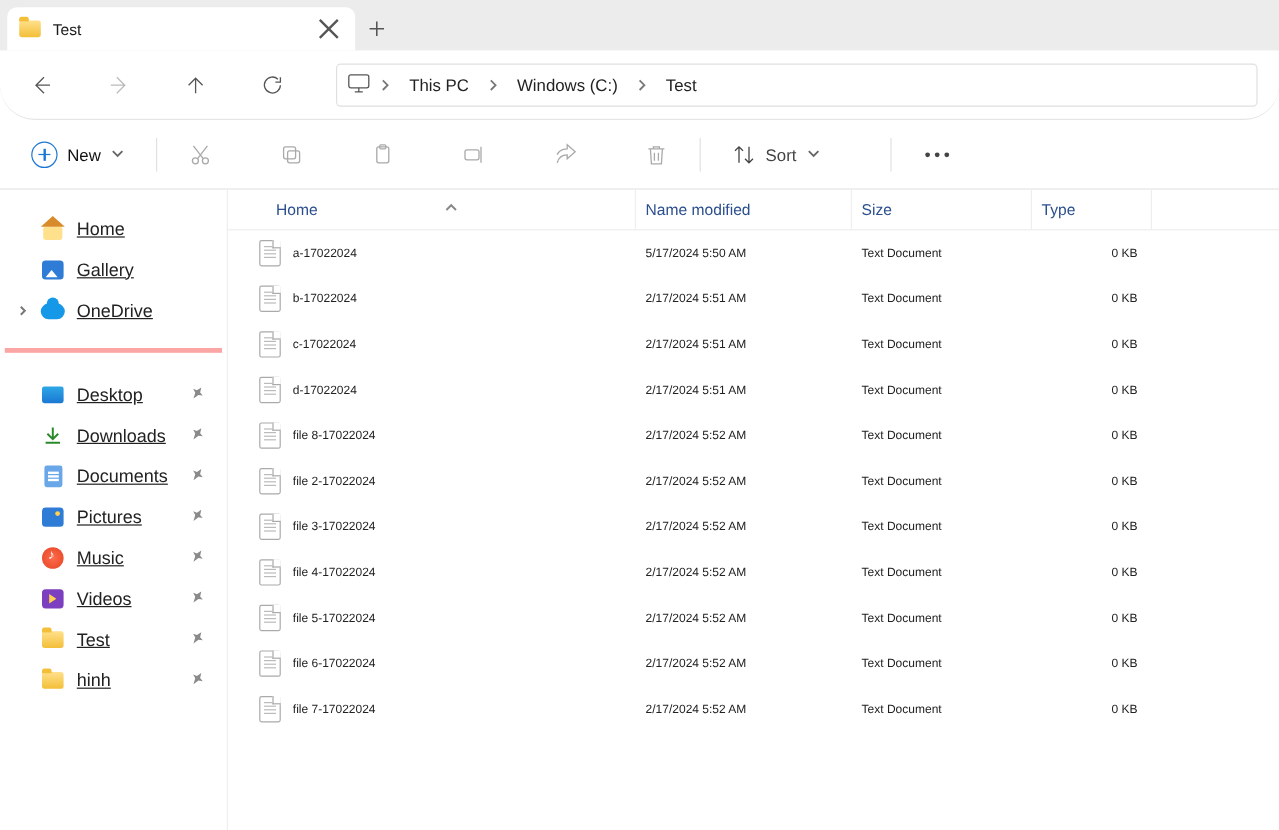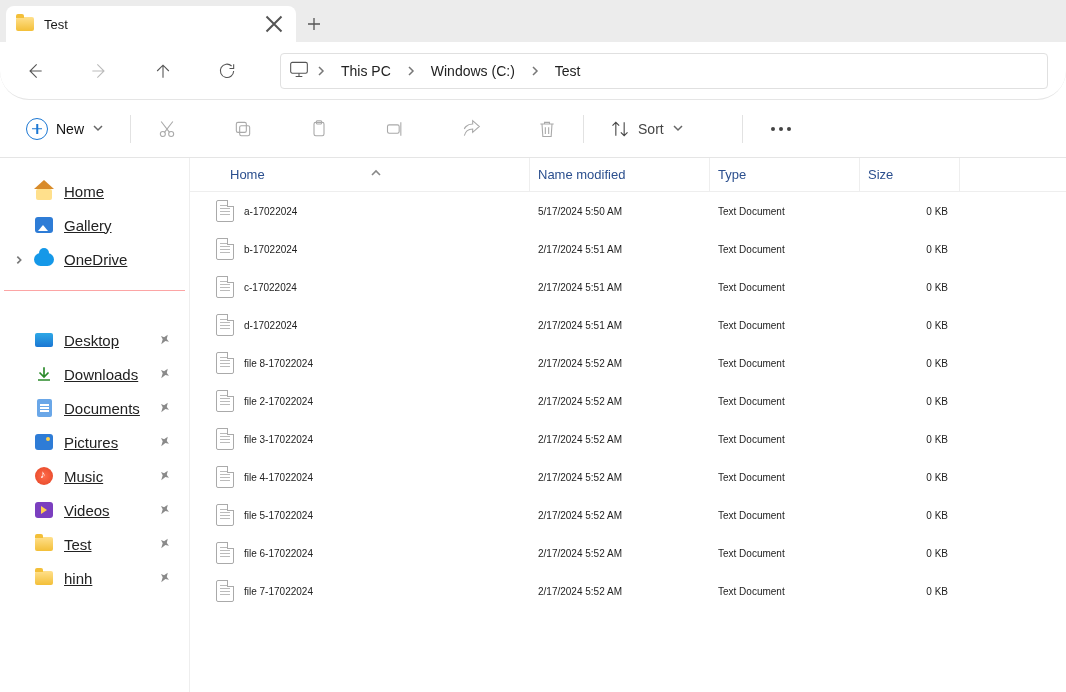--- a/index.html
+++ b/index.html
@@ -39,21 +39,21 @@
   .tool-faded { color:#a9a9a9; }
   .tool-faded svg { stroke:#a9a9a9; }
   .col-gap { width:24px; }
   .dots { display:flex; gap:4px; padding:6px 10px;}
   .dots span{ width:4px; height:4px; border-radius:50%; background:#444; }
 
   
   .main { display:flex; height: calc(692px - 42px - 58px - 58px); }
   .sidebar { width:190px; padding: 10px 4px; border-right:1px solid #eee; }
   .side-group { padding: 6px 0; }
-  .side-group.divider{ border-top:1px solid #fca5a5; margin-top:8px; padding-top:32px;}
+  .side-group.divider{ border-top:4px solid #fca5a5; margin-top:8px; padding-top:18px;}
   .side-item { display:flex; align-items:center; gap:10px; padding:7px 6px 7px 30px; position:relative; font-size:15px; color:#222;text-decoration:underline;}
   .side-item.with-caret{ padding-left:30px;}
   .side-caret{ position:absolute; left:10px; color:#777; }
   .side-caret svg{ width:10px; height:10px; stroke:#777; fill:none; stroke-width:2;}
   .side-icon { width:20px; height:20px; display:flex; align-items:center; justify-content:center; }
   .pin { position:absolute; right:14px; color:#8a8a8a;}
   .pin svg{ width:13px; height:13px; fill:#8a8a8a;}
 
   
   .ic-home { width:20px; height:18px; position:relative;}
@@ -346,26 +346,26 @@
     <div class="cols">
       <div class="col">
         <span>Home</span>
         <span class="sort-ind"><svg viewBox="0 0 12 12">
               <path d="M2 8 L6 4 L10 8"></path>
             </svg></span>
       </div>
       <div class="col">
           <span>Name modified</span>
         </div>
+      <div class="col size">
+          <span>Size</span>
+        </div>
       <div class="col">
           <span>Type</span>
         </div>
-      <div class="col size">
-          <span>Size</span>
-        </div>
     </div>
     <div class="rows" id="rows">
         <div class="row">
           <div class="cell name">
             <span class="file-ic"></span>
             <span>a-17022024</span>
           </div>
           <div class="cell">5/17/2024 5:50 AM</div>
           <div class="cell">Text Document</div>
           <div class="cell size">0 KB</div>

